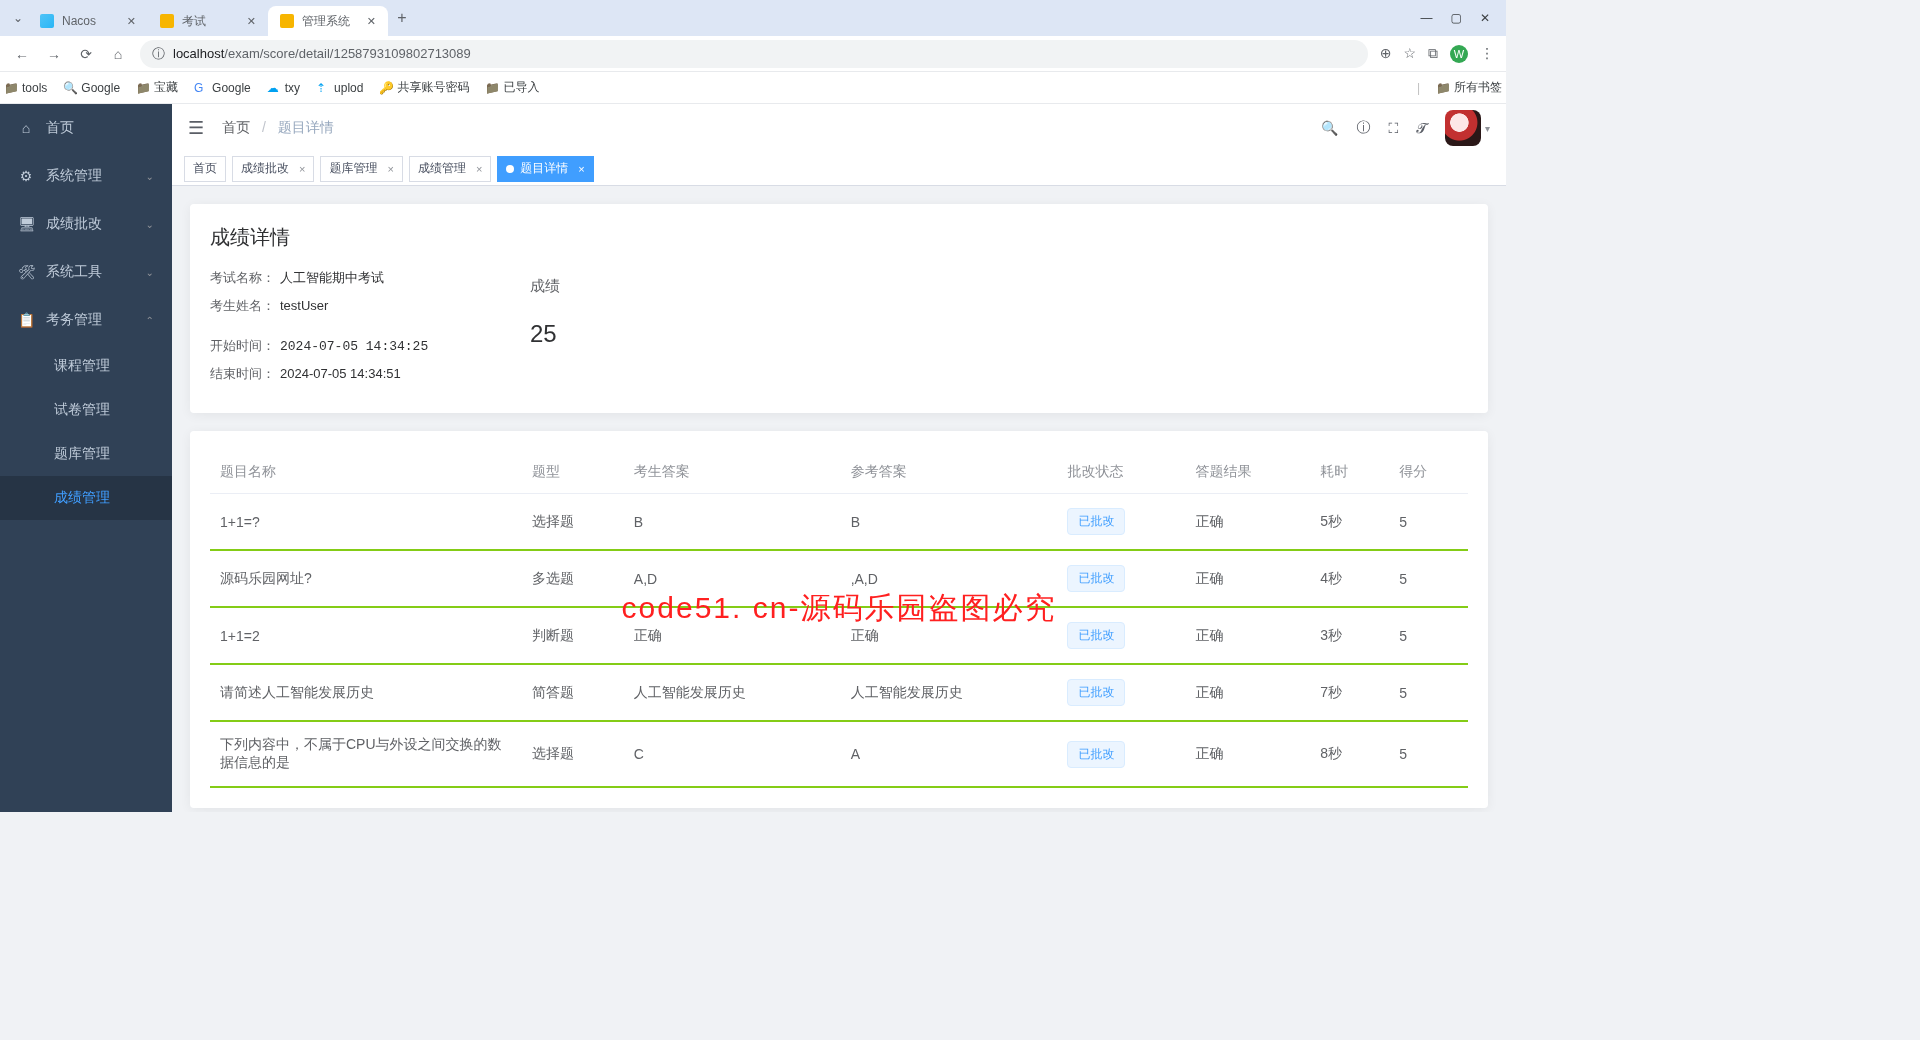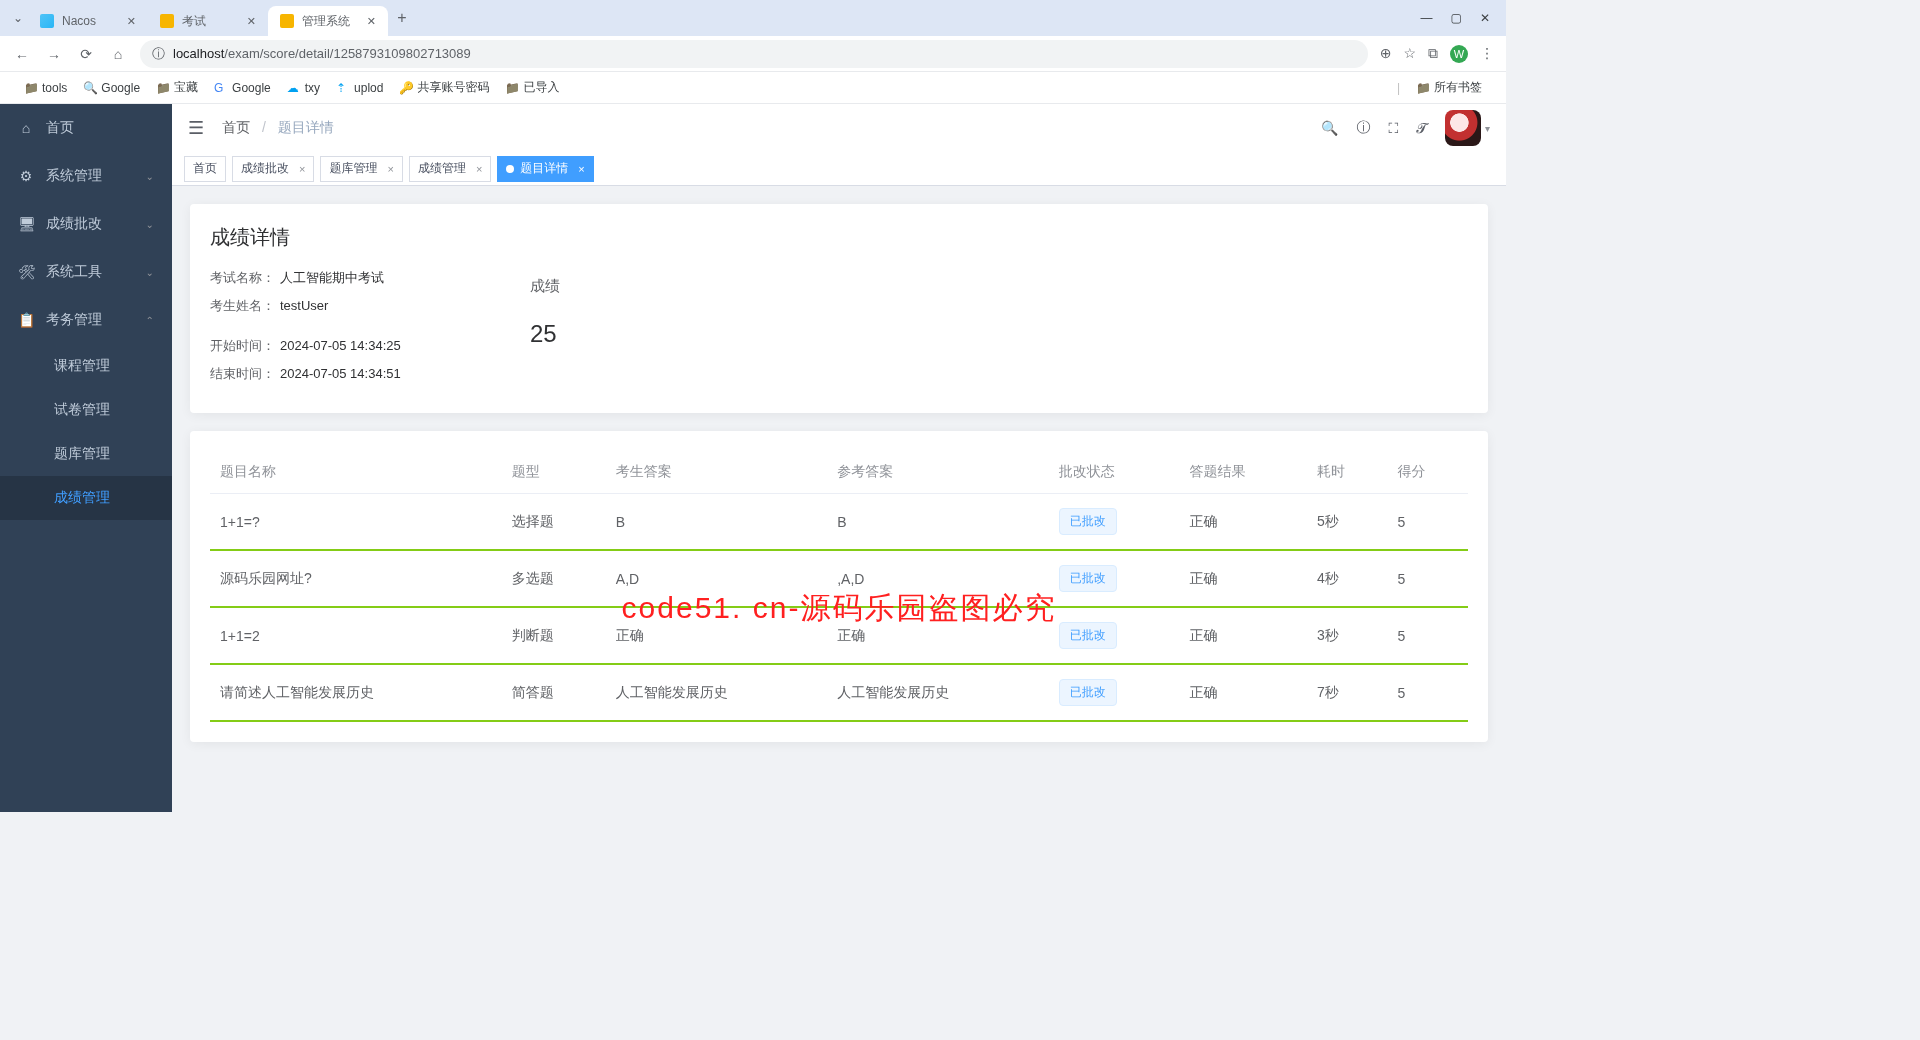--- a/index.html
+++ b/index.html
@@ -13,21 +13,21 @@
 .tab-close { color: #5f6368; font-size: 11px; cursor: pointer; margin-left: auto; }
 .tab-icon { width: 14px; height: 14px; display: inline-block; border-radius: 2px; }
 .addtab { width: 28px; text-align: center; color: #5f6368; font-size: 16px; }
 .win-controls { margin-left: auto; display: flex; gap: 18px; color: #3c4043; font-size: 12px; padding-right: 8px; }
 .addrbar { height: 36px; display: flex; align-items: center; gap: 12px; padding: 0 12px; background: #fff; border-bottom: 1px solid #e8eaed; }
 .nav-btn { color: #5f6368; width: 20px; text-align: center; }
 .url-area { flex: 1; display: flex; align-items: center; gap: 8px; background: #f1f3f4; border-radius: 14px; height: 28px; padding: 0 12px; font-size: 13px; color: #3c4043; }
 .url-host { color: #202124; }
 .url-path { color: #5f6368; }
 .addr-icons { display: flex; gap: 12px; color: #5f6368; }
-.bookbar { height: 32px; display: flex; align-items: center; gap: 16px; padding: 0 24px; background: #fff; font-size: 12px; color: #3c4043; border-bottom: 1px solid #e8eaed; }
+.bookbar { height: 32px; display: flex; align-items: center; gap: 16px; padding: 0 4px; background: #fff; font-size: 12px; color: #3c4043; border-bottom: 1px solid #e8eaed; }
 .bk-item { display: flex; align-items: center; gap: 4px; }
 .bk-icon { width: 14px; height: 14px; display: inline-block; }
 .bk-folder::before { content: "📁"; font-size: 12px; filter: grayscale(0.6) brightness(0.6); }
 
 
 .app { flex: 1; display: flex; background: #f0f2f5; overflow: hidden; }
 .sidebar { width: 172px; background: #304156; color: #bfcbd9; display: flex; flex-direction: column; }
 .menu-item { height: 48px; display: flex; align-items: center; padding: 0 18px; gap: 12px; font-size: 14px; cursor: pointer; position: relative; }
 .menu-item .chev { margin-left: auto; font-size: 10px; color: #909399; }
 .submenu-item { height: 44px; display: flex; align-items: center; padding-left: 54px; font-size: 14px; cursor: pointer; }
@@ -251,21 +251,21 @@
           </div>
       </div>
 
       <div class="content" style="position:relative;">
         <div class="card">
           <div class="card-title">成绩详情</div>
           <div class="detail-row">
             <div class="detail-left">
               <p><span class="lbl">考试名称：</span><span>人工智能期中考试</span></p>
               <p><span class="lbl">考生姓名：</span><span>testUser</span></p>
-              <p style="margin-top:22px;"><span class="lbl">开始时间：</span><span>2024-07-05 14:34:25</span></p>
+              <p style="margin-top:22px;font-family:Liberation Mono, monospace;"><span class="lbl">开始时间：</span><span>2024-07-05 14:34:25</span></p>
               <p><span class="lbl">结束时间：</span><span>2024-07-05 14:34:51</span></p>
             </div>
             <div class="detail-mid">
               <div>
                 <div class="stat-lbl">成绩</div>
                 <div class="stat-val">25</div>
               </div>
             </div>
           </div>
         </div>
@@ -320,19 +320,29 @@
                 <tr>
                   <td style="max-width: 190px;">请简述人工智能发展历史</td>
                   <td>简答题</td>
                   <td>人工智能发展历史</td>
                   <td>人工智能发展历史</td>
                   <td><span class="tag-btn">已批改</span></td>
                   <td>正确</td>
                   <td>7秒</td>
                   <td>5</td>
                 </tr>
+                <tr>
+                  <td style="max-width: 190px;">下列内容中，不属于CPU与外设之间交换的数据信息的是</td>
+                  <td>选择题</td>
+                  <td>C</td>
+                  <td>A</td>
+                  <td><span class="tag-btn">已批改</span></td>
+                  <td>正确</td>
+                  <td>8秒</td>
+                  <td>5</td>
+                </tr>
               </tbody>
           </table>
         </div>
       </div>
     </div>
   </div>
 </div>
 
 </body></html>

